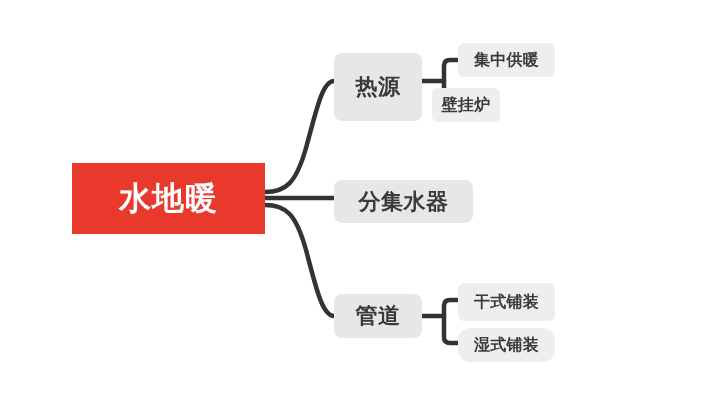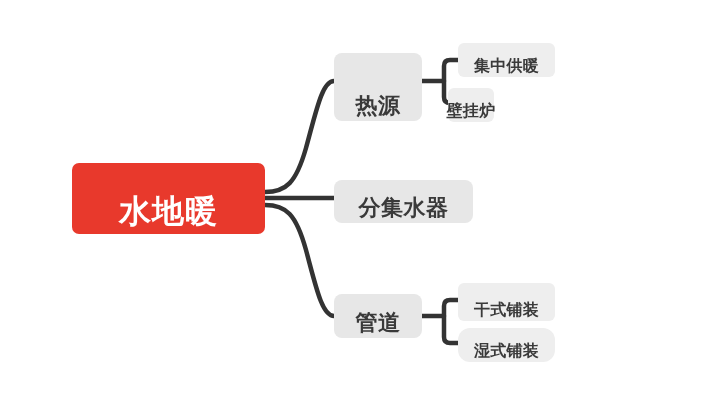--- a/index.html
+++ b/index.html
@@ -22,32 +22,32 @@
   #connectors {
     position: absolute;
     left: 0;
     top: 0;
     width: 720px;
     height: 411px;
   }
   .node {
     position: absolute;
     display: flex;
-    align-items: flex-end;
+    align-items: center;
     justify-content: center;
     box-sizing: border-box;
     white-space: nowrap;
   }
   .root-node {
     left: 72px;
     top: 163px;
     width: 193px;
     height: 71px;
     background: #e8392c;
-    border-radius: 7px;
+    border-radius: 0;
     color: #ffffff;
     font-size: 32px;
     font-weight: bold;
     letter-spacing: 1px;
   }
   .branch-node {
     background: #e7e7e7;
     border-radius: 8px;
     color: #3a3a3a;
     font-size: 22px;
@@ -80,23 +80,23 @@
     font-weight: bold;
     letter-spacing: 0.3px;
   }
   .leaf-central-heat {
     left: 458px;
     top: 43px;
     width: 97px;
     height: 34px;
   }
   .leaf-wall-boiler {
-    left: 448px;
+    left: 432px;
     top: 88px;
-    width: 46px;
+    width: 68px;
     height: 34px;
   }
   .leaf-dry-laying {
     left: 458px;
     top: 283px;
     width: 97px;
     height: 38px;
   }
   .leaf-wet-laying {
     left: 458px;

